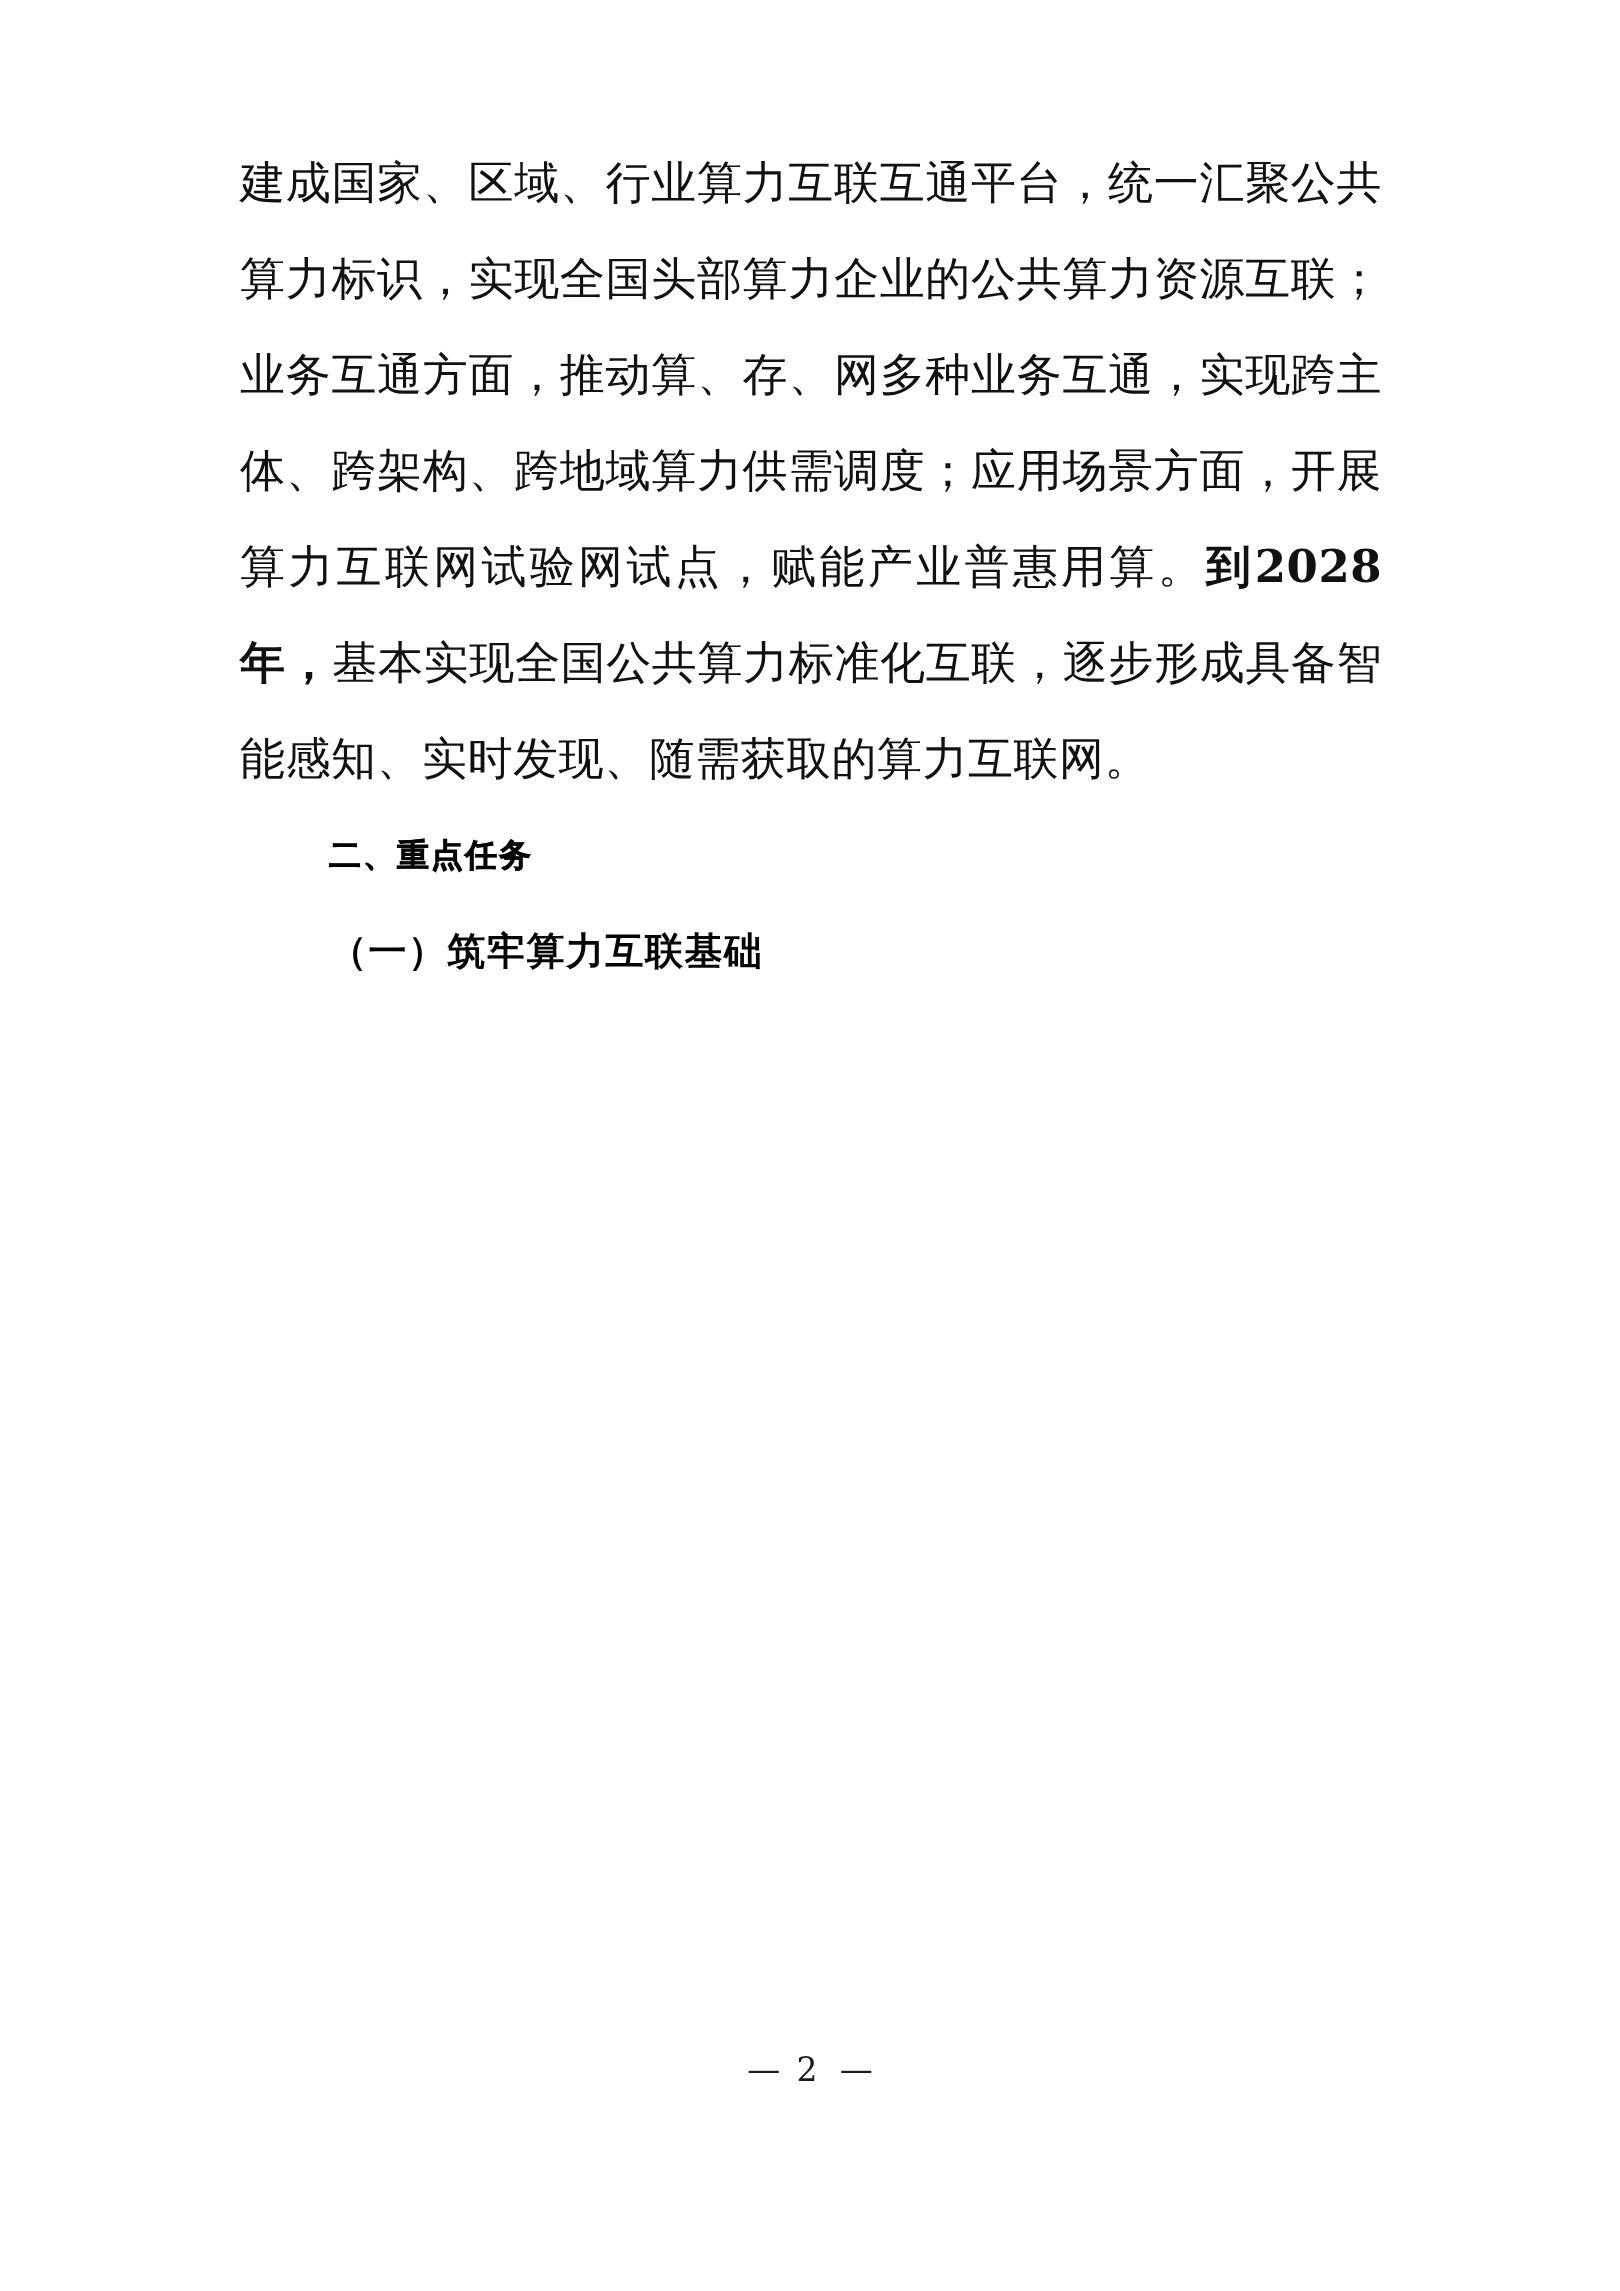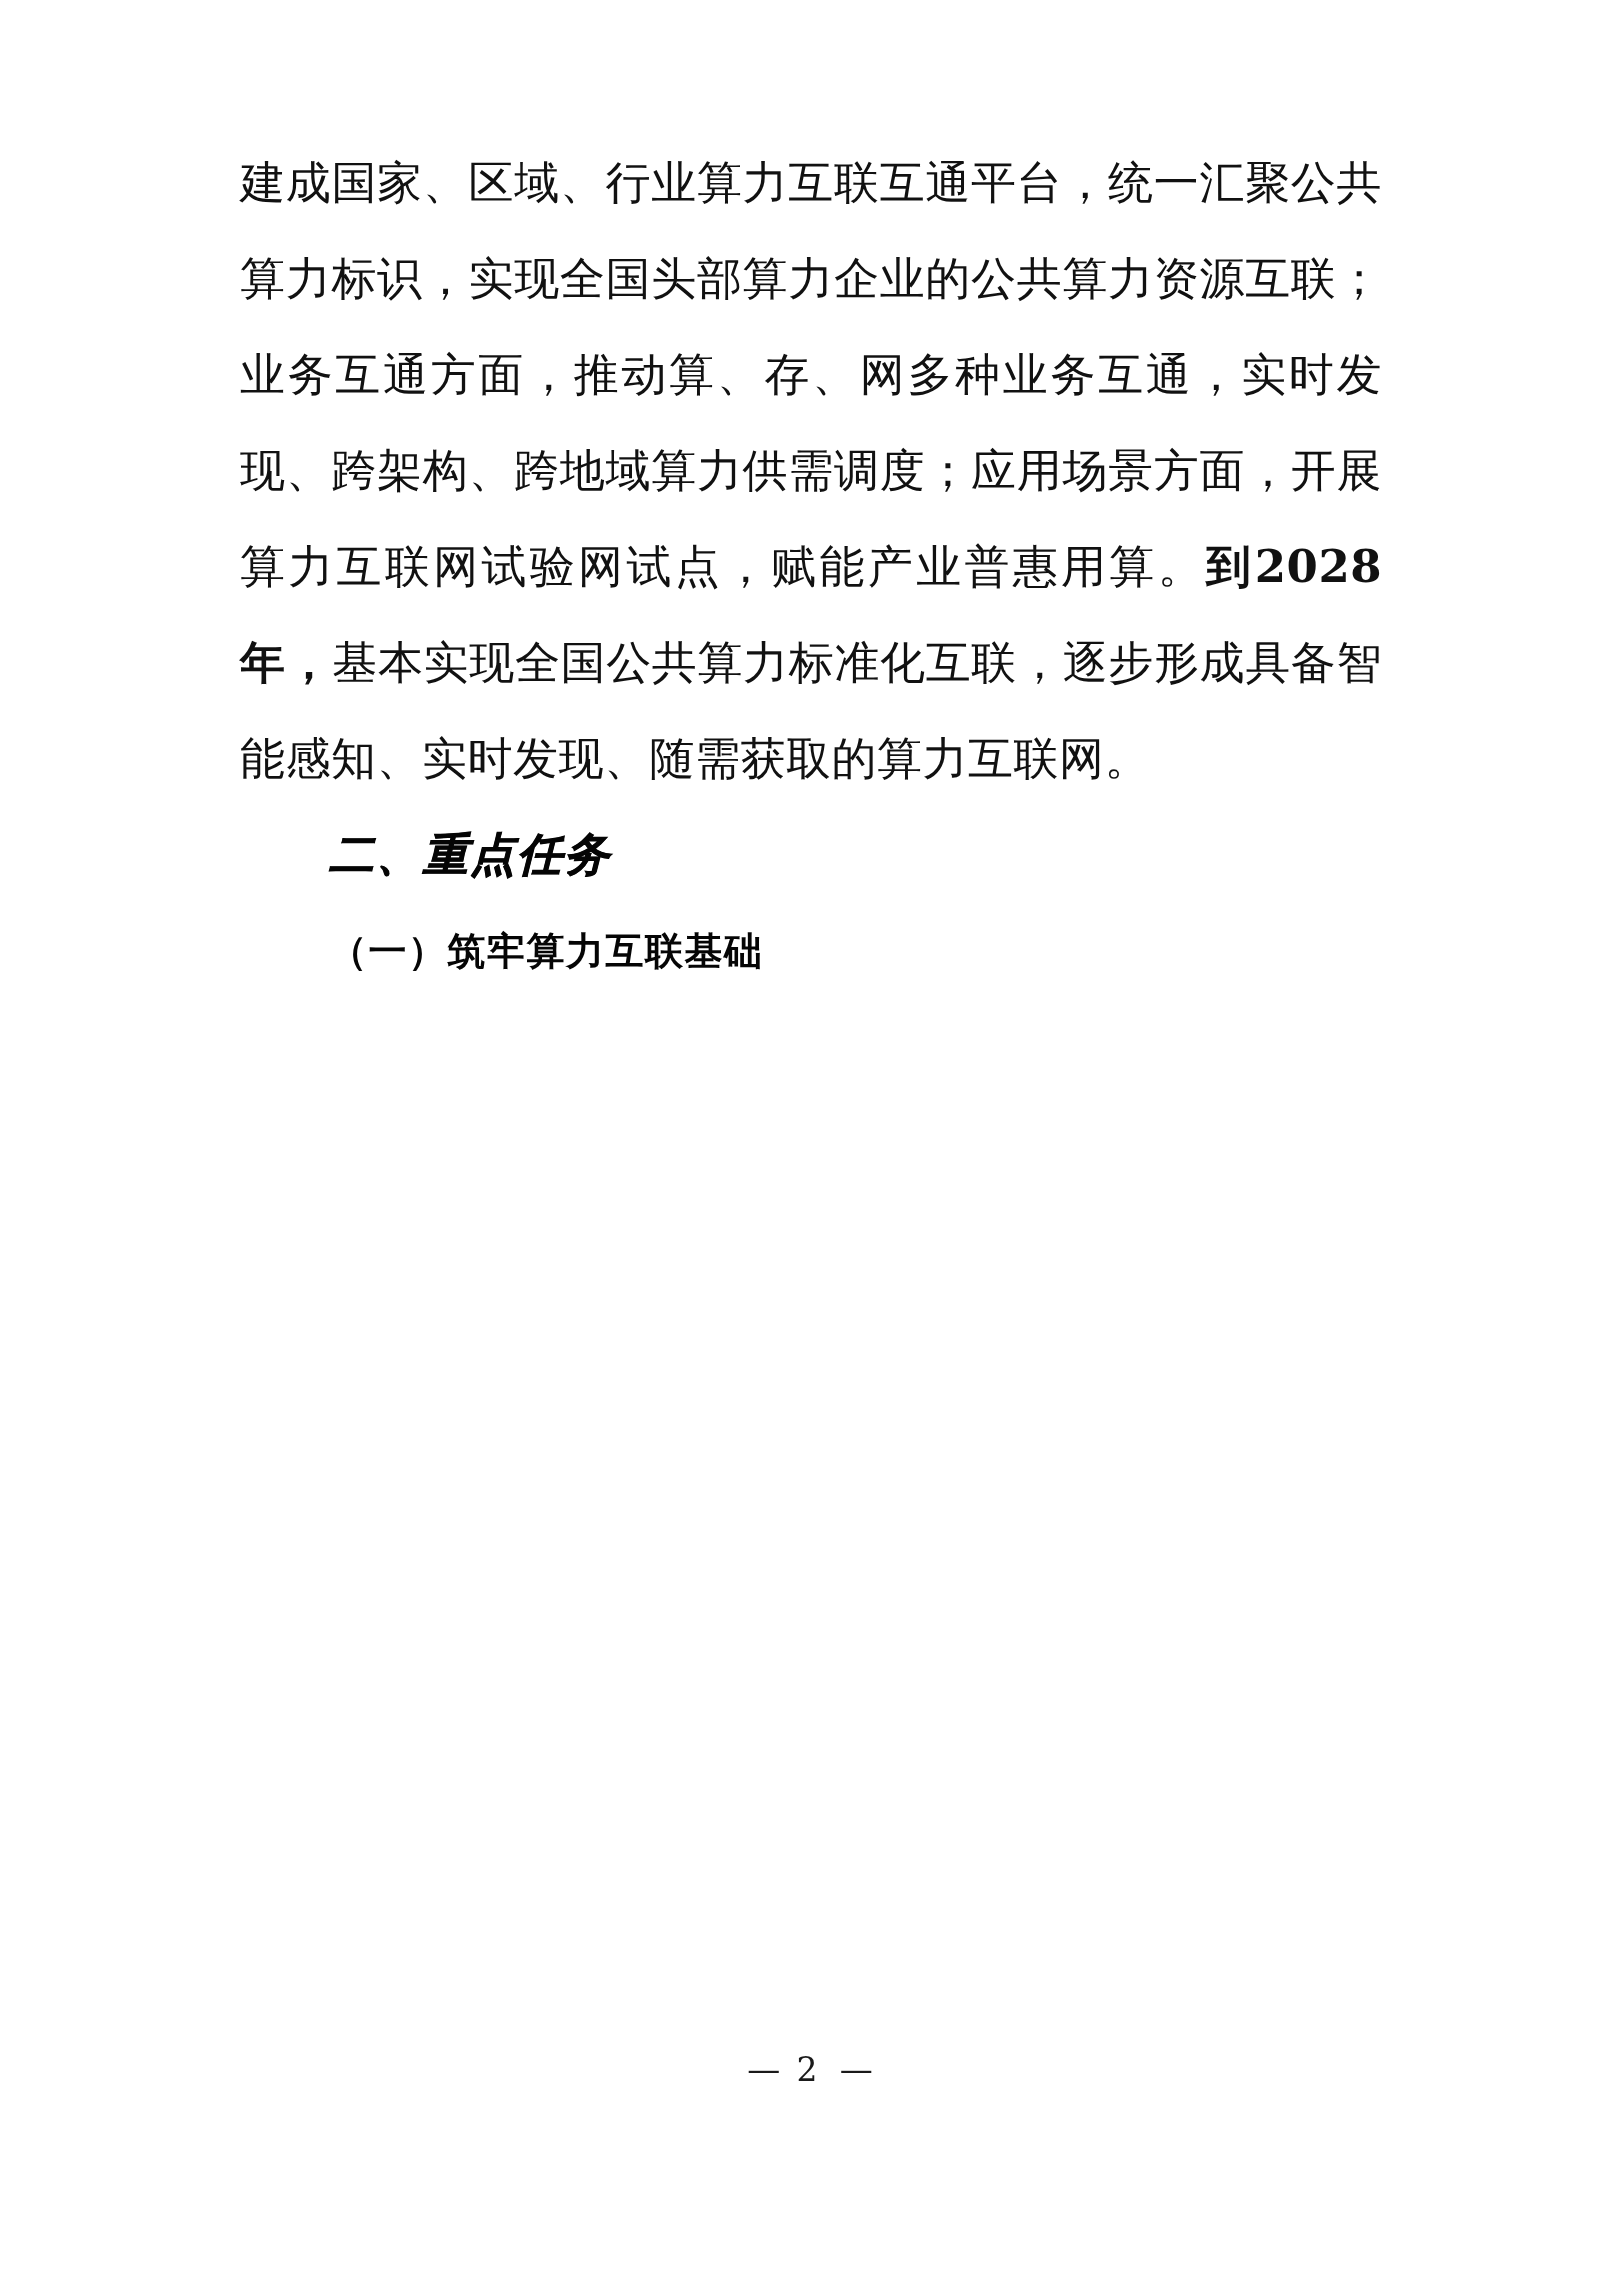--- a/index.html
+++ b/index.html
@@ -54,28 +54,27 @@
   }
 
   .num-run {
     font-family: "DejaVu Serif", "Liberation Serif", serif;
     font-weight: 700;
     letter-spacing: 0.5px;
   }
 
   
   .h1-sec {
-    font-size: 45px;
+    font-size: 32px;
     line-height: 96px;
     font-weight: 700;
     letter-spacing: 2px;
     text-indent: 89px;
     margin: 0;
     color: #050505;
-    font-style: italic;
     -webkit-text-stroke: 0.7px #050505;
   }
 
   
   .h2-sec {
     font-size: 38px;
     line-height: 96px;
     font-weight: 700;
     letter-spacing: 1.5px;
     text-indent: 89px;
@@ -110,21 +109,21 @@
     letter-spacing: 0;
   }
 </style>
 </head>
 <body>
 
 <div class="page">
 
   <div class="body-col">
 
-    <p class="para cont"><span>建成国家、区域、行业算力互联互通平台，统一汇聚公共算力标识，实现全国头部算力企业的公共算力资源互联；业务互通方面，推动算、存、网多种业务互通，实时发现、跨架构、跨地域算力供需调度；应用场景方面，开展算力互联网试验网试点，赋能产业普惠用算。</span><span class="bold-run">到</span><span class="bold-run num-run">2028</span><span class="bold-run">年，</span><span>基本实现全国公共算力标准化互联，逐步形成具备智能感知、实时发现、随需获取的算力互联网。</span></p>
+    <p class="para cont"><span>建成国家、区域、行业算力互联互通平台，统一汇聚公共算力标识，实现全国头部算力企业的公共算力资源互联；业务互通方面，推动算、存、网多种业务互通，实现跨主体、跨架构、跨地域算力供需调度；应用场景方面，开展算力互联网试验网试点，赋能产业普惠用算。</span><span class="bold-run">到</span><span class="bold-run num-run">2028</span><span class="bold-run">年，</span><span>基本实现全国公共算力标准化互联，逐步形成具备智能感知、实时发现、随需获取的算力互联网。</span></p>
 
     <p class="h1-sec">二、重点任务</p>
 
     <p class="h2-sec">（一）筑牢算力互联基础</p>
 
 
 
   </div>
 
   <div class="footer">

